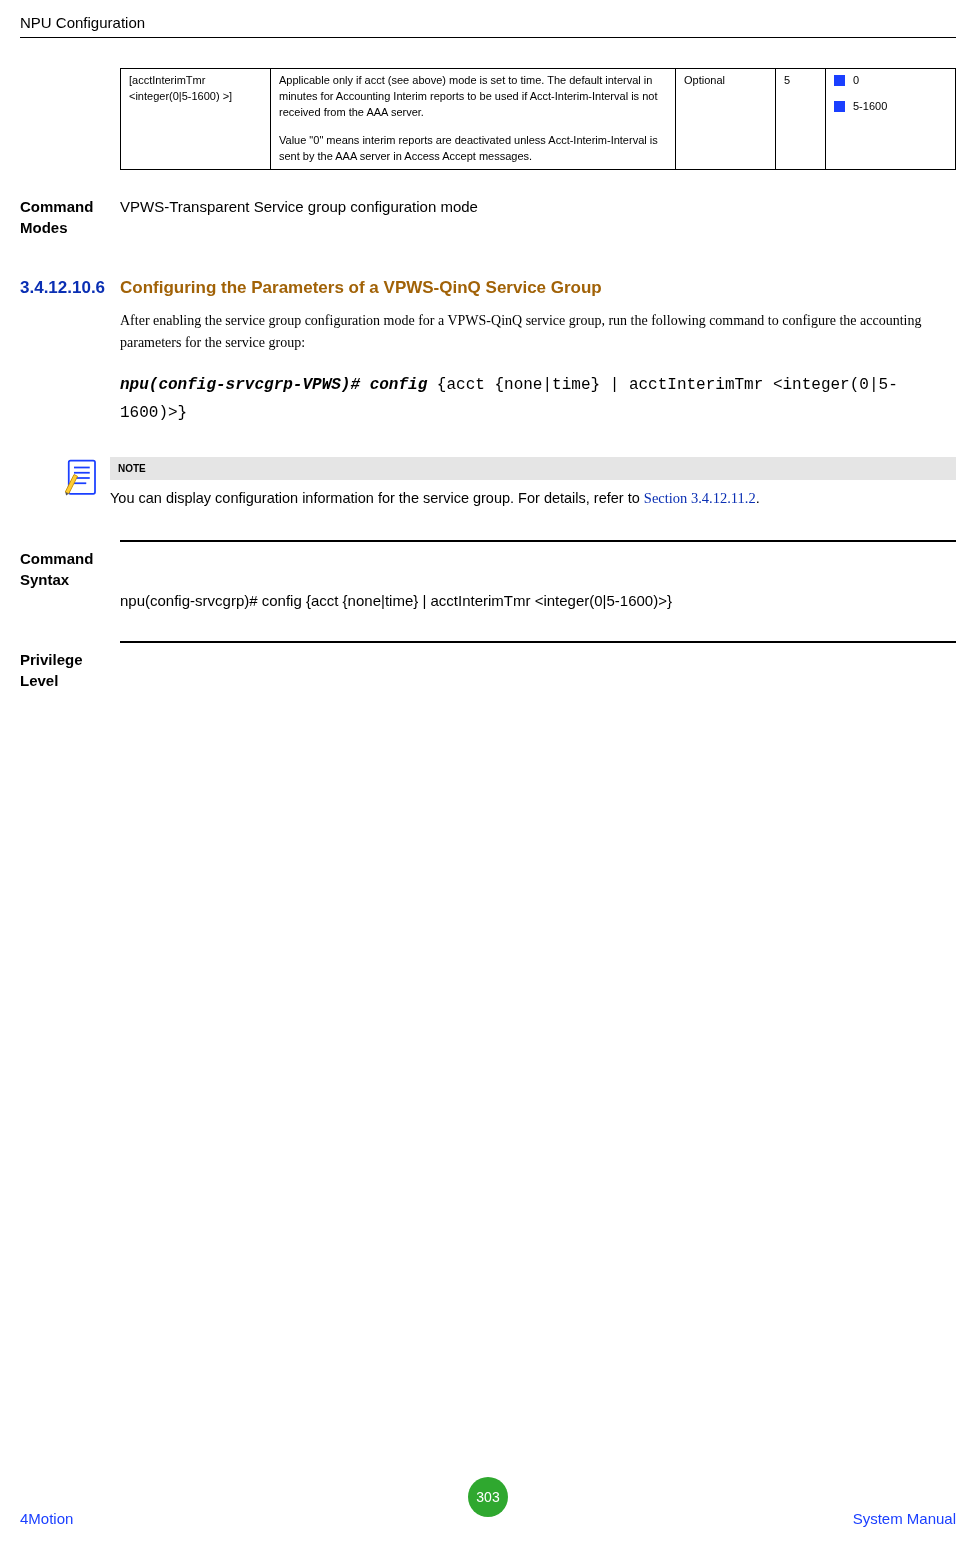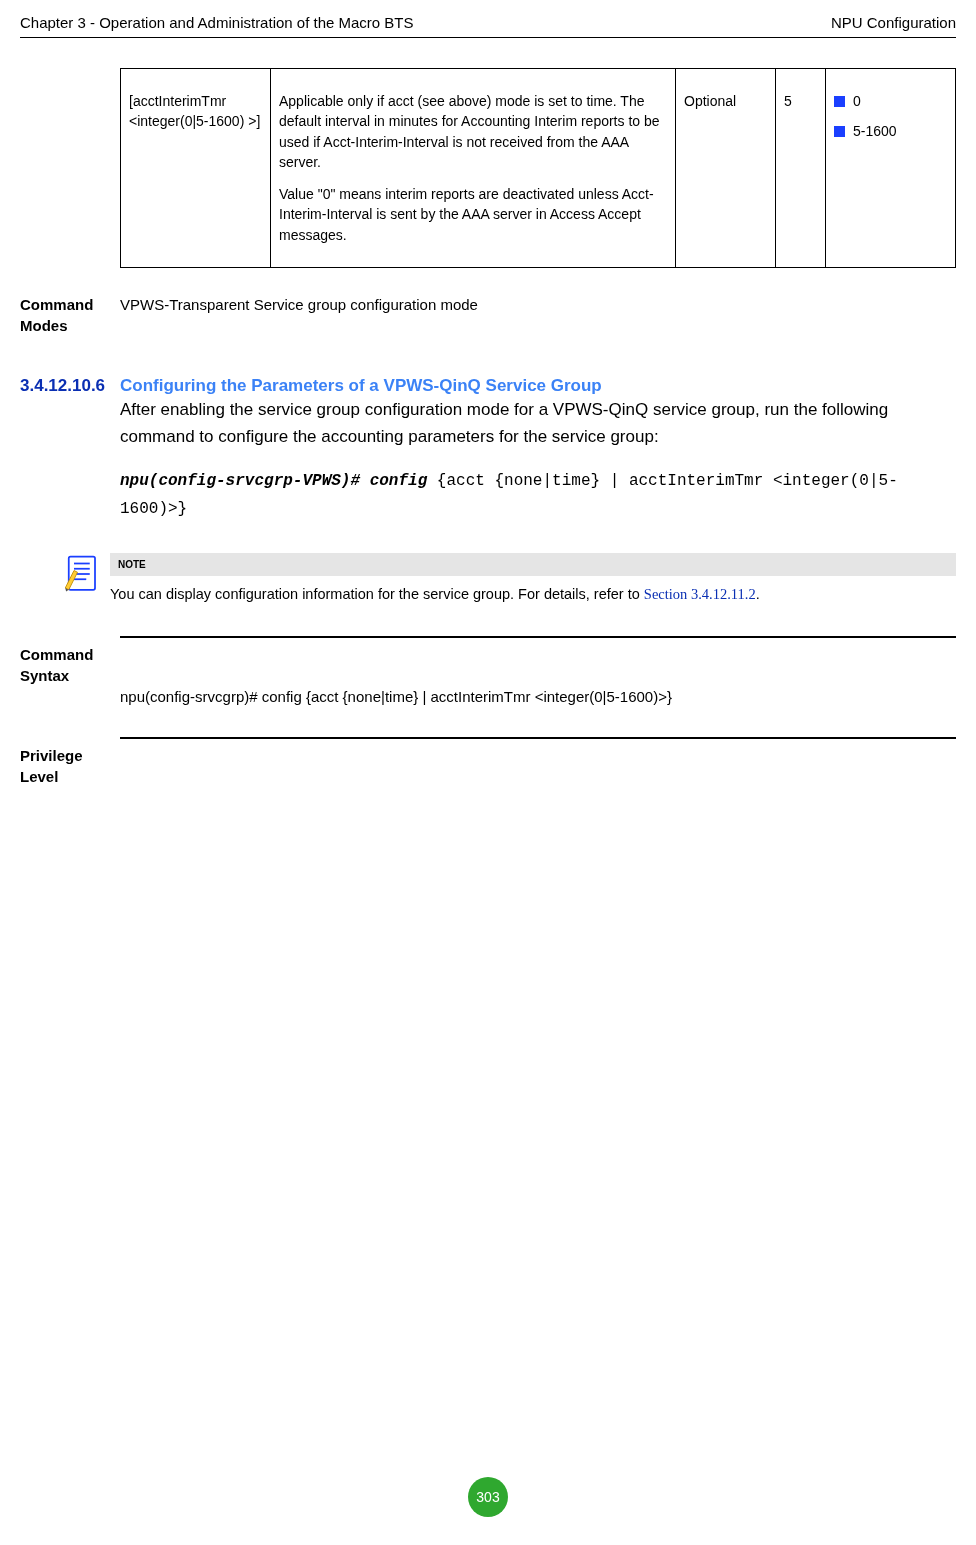--- a/index.html
+++ b/index.html
@@ -3,57 +3,56 @@
 <meta charset="utf-8">
 <style>
   * { box-sizing: border-box; margin: 0; padding: 0; }
   html, body { width: 976px; background: #fff; font-family: Arial, Helvetica, sans-serif; color: #000; }
   .page { width: 976px; min-height: 1545px; position: relative; padding: 0; }
   .header { display: flex; justify-content: space-between; padding: 14px 20px 6px 20px; font-size: 15px; }
   .header-divider { border: none; border-top: 1px solid #000; margin: 0 20px; }
   .content { padding: 0 20px; }
   .content-inner { margin-left: 100px; }
   table.param { width: 100%; border-collapse: collapse; margin-top: 30px; table-layout: fixed; }
-  table.param td { border: 1px solid #000; padding: 22px 8px; vertical-align: top; font-size: 14px; line-height: 1.45; }
+  table.param td { border: 1px solid #000; padding: 4px 8px; vertical-align: top; font-size: 11px; line-height: 1.45; }
   .col-syn { width: 150px; }
   .col-desc {  }
   .col-pres { width: 100px; }
   .col-def { width: 50px; }
   .col-poss { width: 130px; }
   .desc-block2 { margin-top: 12px; }
   .poss-item { display: flex; align-items: center; margin-bottom: 10px; }
   .sq { width: 11px; height: 11px; background: #1a3fff; margin-right: 8px; flex-shrink: 0; }
   .kv-row { display: flex; margin-top: 20px; border-top: 2px solid #000; padding-top: 6px; }
   .kv-label { width: 100px; margin-left: -100px; font-size: 15px; line-height: 1.4; font-weight: bold; }
   .kv-value { flex: 1; font-size: 15px; line-height: 1.4; }
   .sec-row { display: flex; margin-top: 40px; align-items: baseline; }
   .sec-num { width: 100px; margin-left: -100px; font-size: 17px; font-weight: bold; color: #0a2fb3; }
-  .sec-title { flex: 1; font-size: 17px; font-weight: bold; color: #3b82f6; }
-  .body-text { font-family: Liberation Sans, sans-serif; font-size: 17px; line-height: 1.6; margin-top: 0; }
+  .sec-title { flex: 1; font-size: 17px; font-weight: bold; color: #a16207; }
+  .body-text { font-family: Liberation Serif, serif; font-size: 14px; line-height: 1.6; margin-top: 12px; }
   .cmd { font-family: "Courier New", monospace; font-size: 16px; line-height: 1.7; margin-top: 18px; }
   .cmd .b { font-weight: bold; font-style: italic; }
   .note-wrap { display: flex; margin-top: 30px; }
   .note-icon { width: 50px; flex-shrink: 0; margin-left:-60px; }
   .note-icon svg { width: 42px; height: 42px; }
   .note-box { flex: 1; }
   .note-title { background: #e5e5e5; font-weight: bold; font-size: 10px; padding: 6px 8px; }
   .note-body { font-size: 14.5px; line-height: 1.5; padding: 8px 0 0 0; }
   .note-link { color: #0a2fb3; font-family: Georgia, serif; }
   .kv-section { margin-top: 30px; flex-direction: column; }
   .footer { position: absolute; bottom: 0; left: 0; right: 0; padding: 0 20px 18px 20px; display: flex; align-items: center; justify-content: space-between; font-size: 15px; }
   .footer-left { color: #1a3fff; }
   .footer-right { color: #1a3fff; }
   .page-badge { width: 40px; height: 40px; border-radius: 50%; background: #2fa82f; color: #fff; display: flex; align-items: center; justify-content: center; font-size: 14px; position: absolute; left: 50%; transform: translateX(-50%); bottom: 28px; }
 </style>
 </head>
 <body>
 <div class="page">
 
 <div class="header">
-  <span>Chapter 3 - Operation and Administration of the Macro BTS</span>
   <span>NPU Configuration</span>
 </div>
 <hr class="header-divider">
 
 <div class="content">
   <div class="content-inner">
 
     <table class="param">
       <tbody>
             <tr>
@@ -119,15 +118,19 @@
       <div class="kv-value">npu(config-srvcgrp)# config {acct {none|time} | acctInterimTmr &lt;integer(0|5-1600)&gt;}</div>
     </div>
 
     <div class="kv-row kv-section">
       <div class="kv-label">Privilege Level</div>
     </div>
 
   </div>
 </div>
 
+<div class="footer">
+  <span class="footer-left">4Motion</span>
+  <span class="footer-right">System Manual</span>
+</div>
 <div class="page-badge">303</div>
 
 </div>
 
 </body></html>

